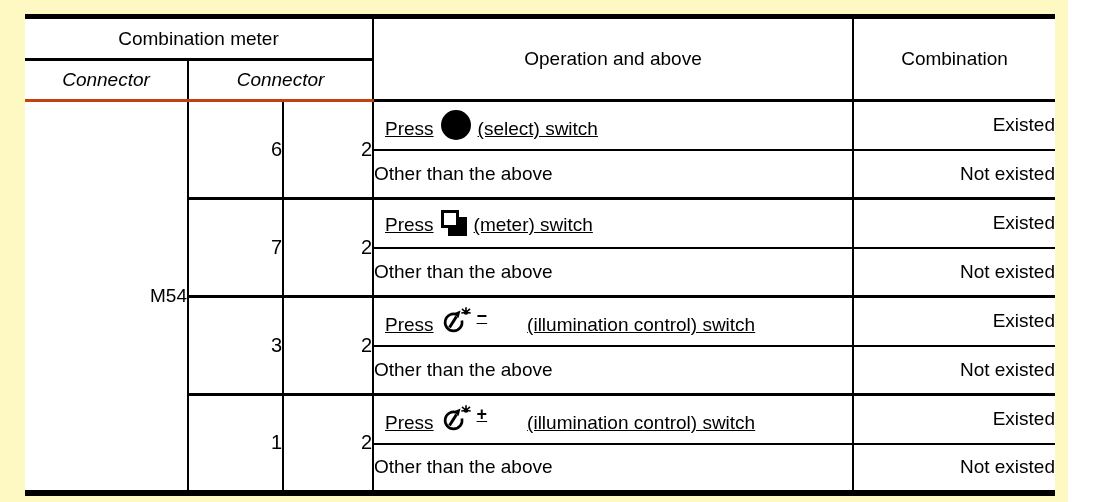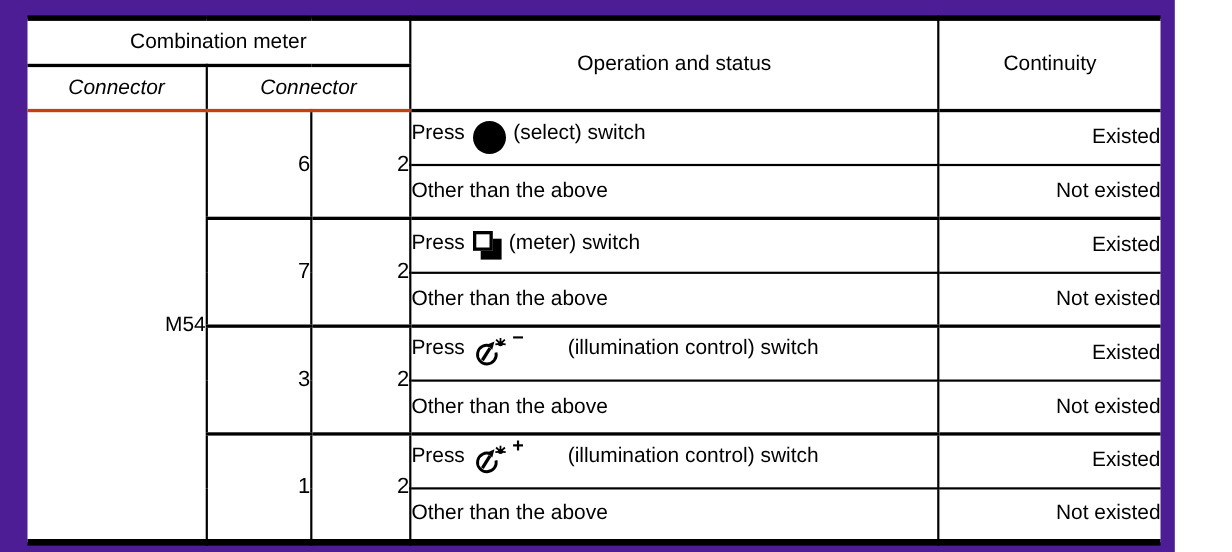--- a/index.html
+++ b/index.html
@@ -8,21 +8,21 @@
     background: #ffffff;
     width: 1120px;
     height: 502px;
     font-family: "Liberation Sans", sans-serif;
     color: #000000;
   }
   .page {
     position: relative;
     width: 1068px;
     height: 502px;
-    background: #4c1d95;
+    background: #fef9c3;
     overflow: hidden;
   }
   .tbl-wrap {
     position: absolute;
     left: 25px;
     top: 14px;
   }
   table.cont-table {
     border-collapse: collapse;
     table-layout: fixed;
@@ -52,21 +52,23 @@
   .hdr-span2 { border-bottom: 3px solid #000; }
 
   .row-press td { border-top: 3px solid #000; }
   .row-other td { border-top: 2px solid #000; }
 
   .cell-center { text-align: right; }
   .terminal-num { font-size: 20px; }
 
   .op {
     display: flex;
-    align-items: flex-start;
+    align-items: flex-end;
+    padding-left: 11px;
+    text-decoration: underline;
   }
   .other-cell { padding-left: 11px; }
 
   .ml7  { margin-left: 7px; }
   .ml26 { margin-left: 40px; }
 
   
   .icon-select {
     display: inline-block;
     flex: none;
@@ -120,22 +122,22 @@
       <colgroup>
         <col style="width:163px">
         <col style="width:95px">
         <col style="width:90px">
         <col style="width:480px">
         <col style="width:202px">
       </colgroup>
       <thead>
         <tr class="r-h1">
           <th colspan="3" class="hdr hdr-cm col-first">Combination meter</th>
-          <th rowspan="2" class="hdr hdr-span2">Operation and status</th>
-          <th rowspan="2" class="hdr hdr-span2 col-last">Continuity</th>
+          <th rowspan="2" class="hdr hdr-span2">Operation and above</th>
+          <th rowspan="2" class="hdr hdr-span2 col-last">Combination</th>
         </tr>
         <tr class="r-h2">
           <th class="hdr col-first">Connector</th>
           <th colspan="2" class="hdr">Connector</th>
         </tr>
       </thead>
       <tbody>
 
         <tr class="row-press">
           <td rowspan="8" class="cell-center col-first">M54</td>

